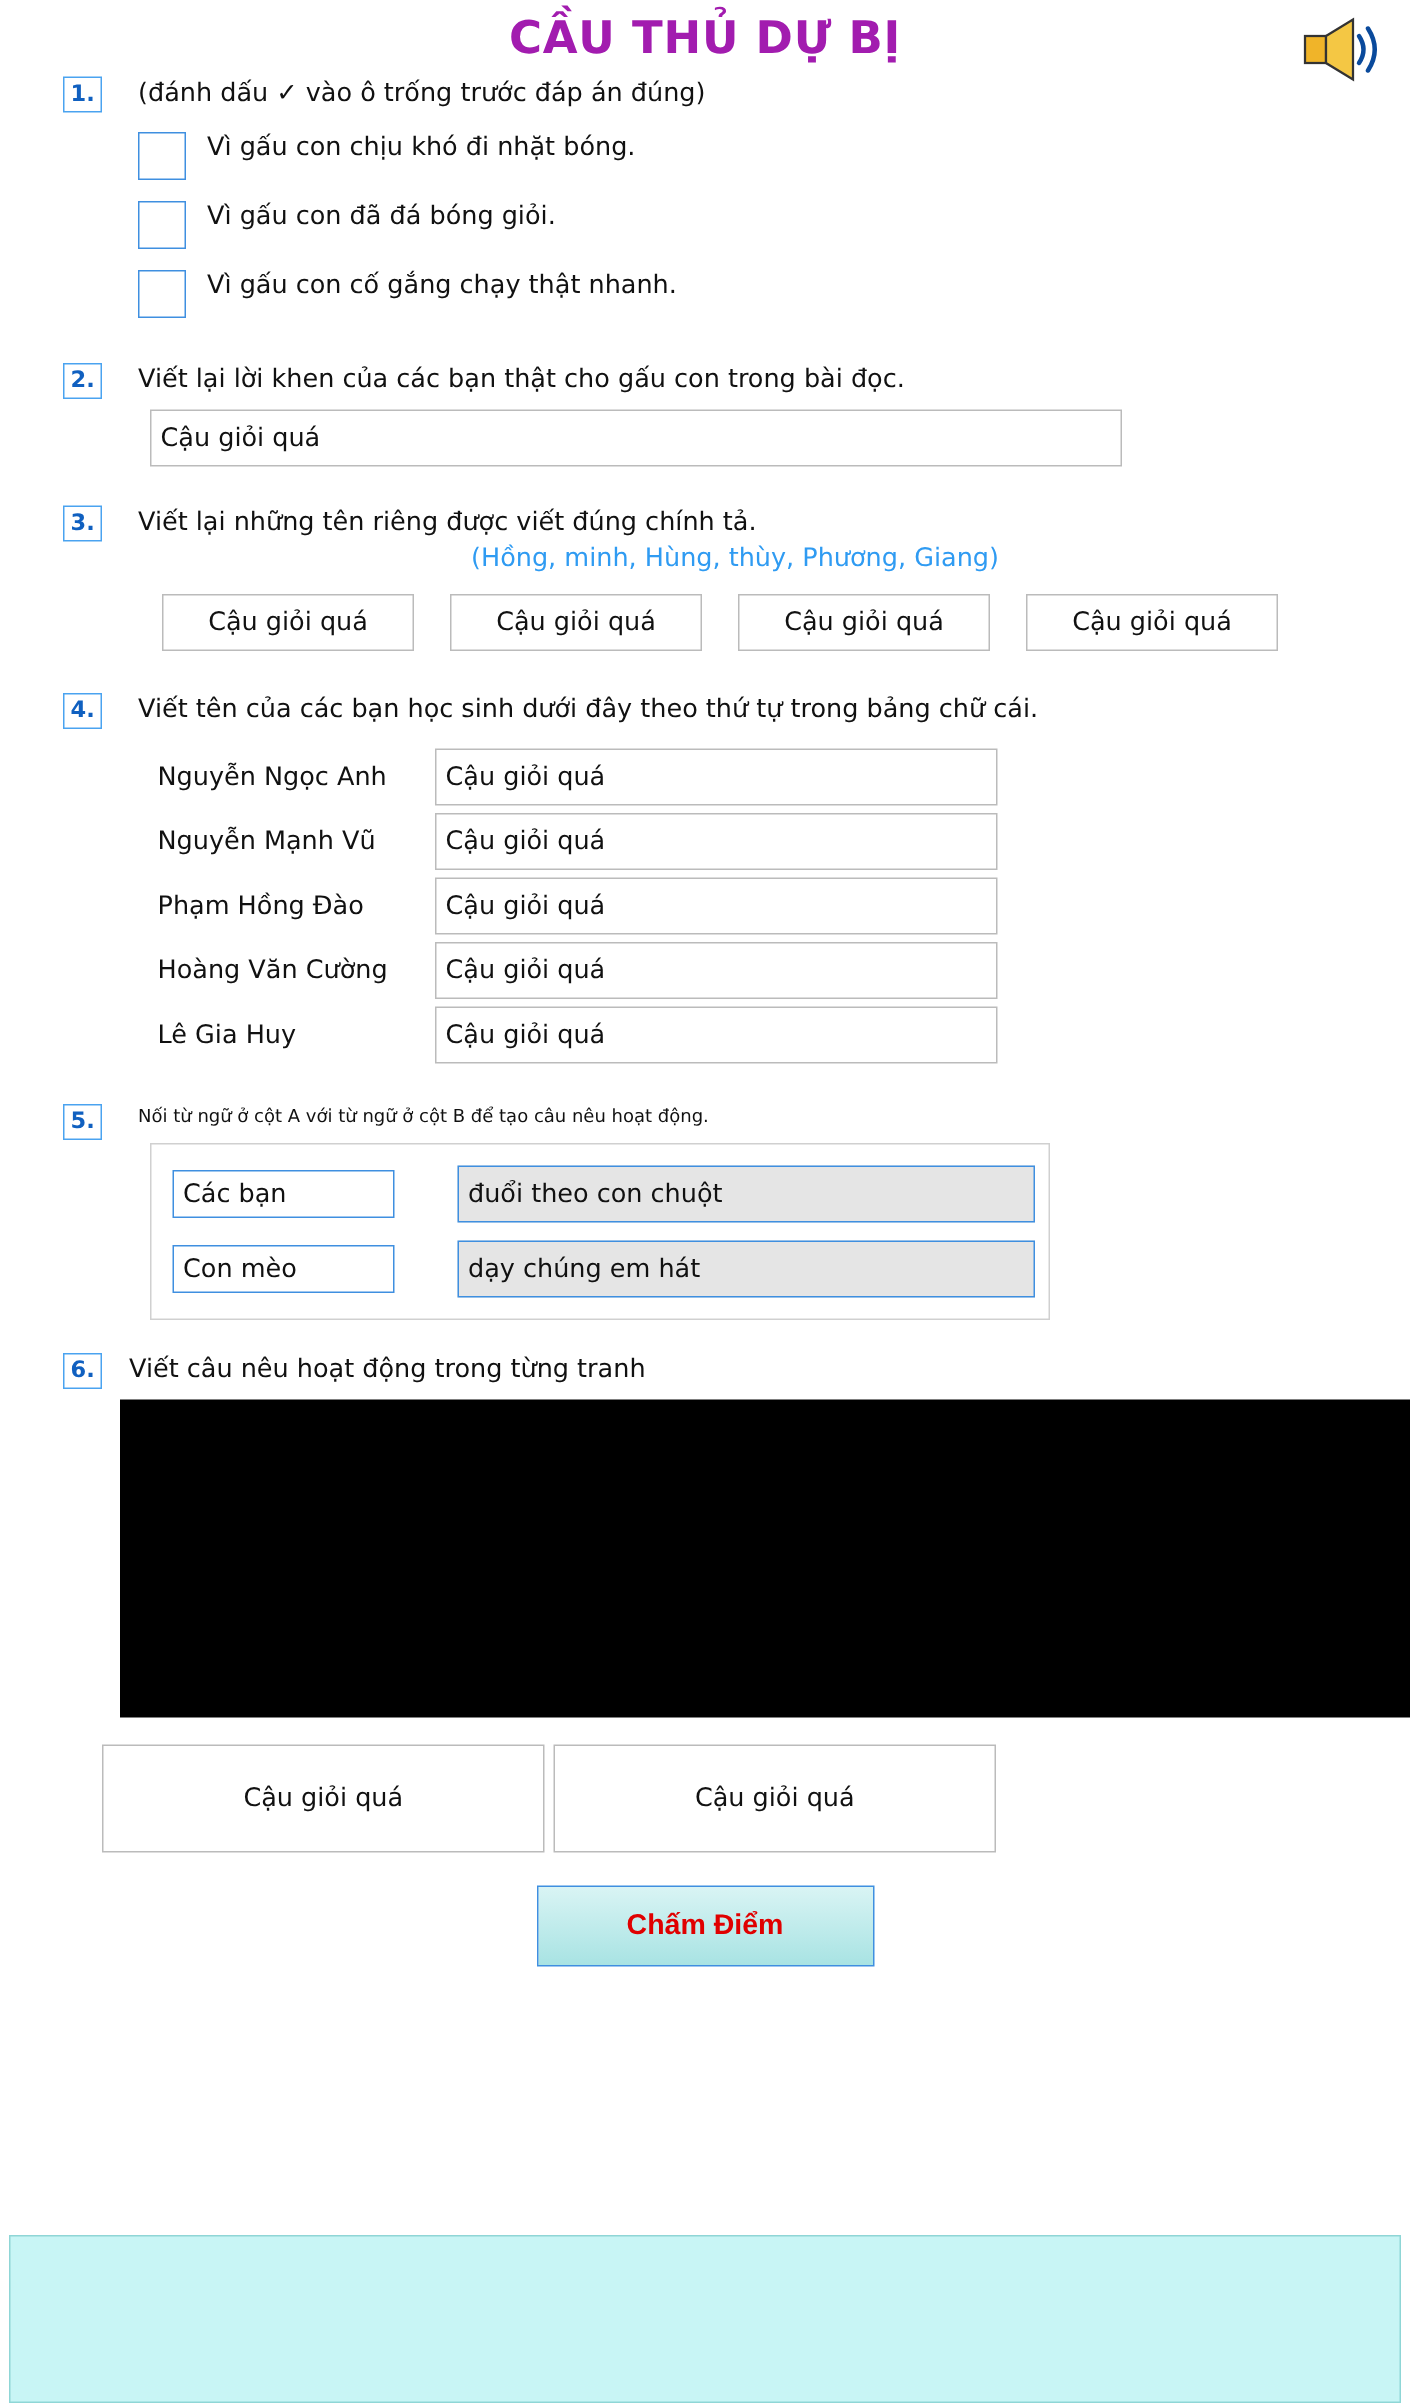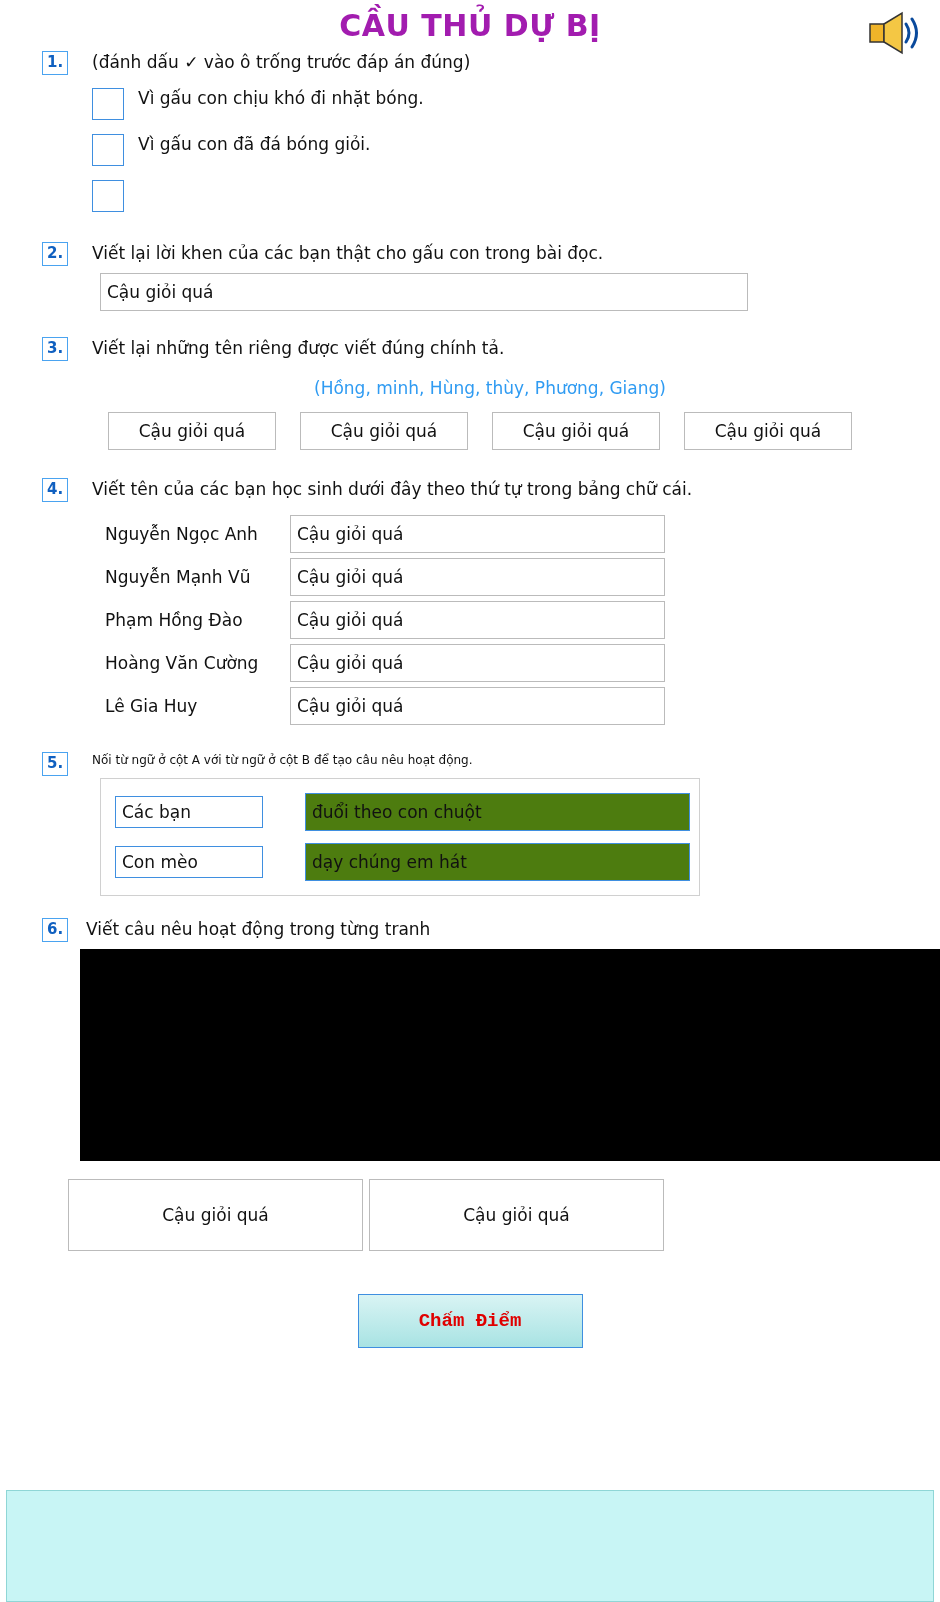--- a/index.html
+++ b/index.html
@@ -100,21 +100,21 @@
   #q2 { margin-top: 30px; }
   .q2-input-wrap { padding-left: 100px; margin-top: 8px; }
   .q2-input { width: 648px; height: 30px; }
 
   
   #q3 { margin-top: 26px; }
   .q3-hint {
     color: #2f9bf2;
     font-size: 17px;
     text-align: center;
-    margin-top: 18px;
+    margin-top: 2px;
     margin-left: 40px;
   }
   .q3-boxes {
     display: flex;
     justify-content: center;
     gap: 24px;
     margin-top: 14px;
     padding-left: 20px;
   }
   .q3-box { width: 168px; height: 34px; text-align: center; }
@@ -159,21 +159,21 @@
     font-size: 17px;
     color: #111;
     display: flex;
     align-items: center;
     padding-left: 6px;
     cursor: pointer;
   }
   .q5-b {
     width: 385px; height: 38px;
     border: 1px solid #3f8fe0;
-    background: #4d7c0f;
+    background: #e5e5e5;
     font-size: 17px;
     color: #111;
     display: flex;
     align-items: center;
     padding-left: 6px;
     margin-left: 42px;
     cursor: pointer;
   }
 
   
@@ -207,22 +207,21 @@
   }
   .grade-btn {
     width: 225px;
     height: 54px;
     background: linear-gradient(#d9f4f4, #a8e3e3);
     border: 1px solid #3f8fe0;
     color: #e00000;
     font-weight: bold;
     font-size: 19px;
     cursor: pointer;
-    font-family: Liberation Mono, monospace;
-    margin-top: 21px;
+    font-family: Liberation Sans, sans-serif;
   }
   .bottom-panel {
     position: absolute;
     left: 6px;
     bottom: 0;
     width: 928px;
     height: 112px;
     background: #c8f5f5;
     border: 1px solid #8fd6d6;
   }
@@ -253,20 +252,21 @@
     <div class="opt-row">
       <div class="checkbox"></div>
       <div class="opt-label">Vì gấu con chịu khó đi nhặt bóng.</div>
     </div>
     <div class="opt-row">
       <div class="checkbox"></div>
       <div class="opt-label">Vì gấu con đã đá bóng giỏi.</div>
     </div>
     <div class="opt-row">
       <div class="checkbox"></div>
+      <div class="opt-label">Vì gấu con cố gắng chạy thật nhanh.</div>
     </div>
   </div>
 
   <div id="q2">
     <div class="q-row">
       <div class="qnum">2.</div>
       <div class="qtext">Viết lại lời khen của các bạn thật cho gấu con trong bài đọc.</div>
     </div>
     <div class="q2-input-wrap">
       <input class="tinput q2-input" value="Cậu giỏi quá" style="">

